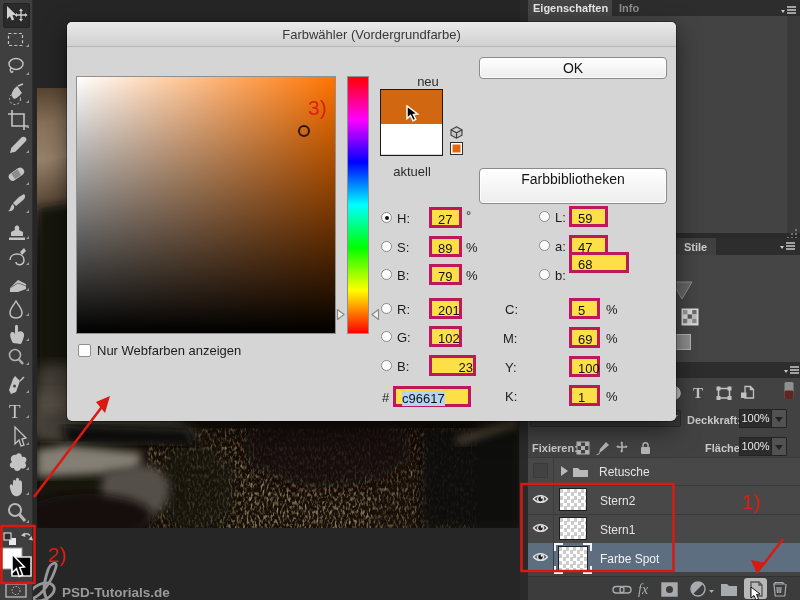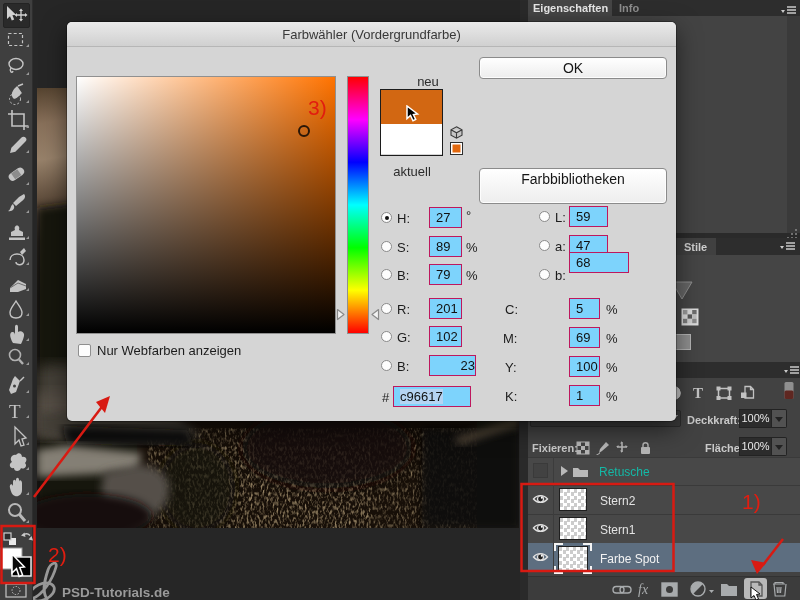--- a/index.html
+++ b/index.html
@@ -283,21 +283,21 @@
   <div class="abs" style="left:0; top:57px; width:272px; height:1px; background:#3a3a3a;"></div>
   <div class="abs" style="left:0; top:86px; width:272px; height:1px; background:#3a3a3a;"></div>
   <div class="abs" style="left:0; top:86px; width:272px; height:29px; background:#5d6e80;"></div>
   <div class="abs" style="left:25px; top:0; width:1px; height:115px; background:#3c3c3c;"></div>
 
   <div class="abs" style="left:5px; top:6px; width:15px; height:15px; background:#424242; border:1px solid #3a3a3a;"></div>
   <div class="abs" style="left:33px; top:9px; width:0; height:0; border-top:5px solid transparent; border-bottom:5px solid transparent; border-left:7px solid #b9b9b9;"></div>
   <svg class="abs" style="left:44px; top:8px;" width="17" height="13">
       <path d="M1,3 h5 l2,2 h8 v7 h-15 z" fill="#b9b9b9"></path>
     </svg>
-  <div class="abs" style="left:71px; top:8px; font-size:12px; color:#14b8a6;">Retusche</div>
+  <div class="abs" style="left:71px; top:8px; font-size:12px; color:#e5e5e5;">Retusche</div>
 
   <div class="abs" style="left:31px; top:31px; width:28px; height:23px; border:1px solid #1f1f1f; background:repeating-conic-gradient(#ffffff 0% 25%, #cccccc 0% 50%); background-size:7px 7px;"></div>
   <div class="abs" style="left:31px; top:60px; width:28px; height:23px; border:1px solid #1f1f1f; background:repeating-conic-gradient(#ffffff 0% 25%, #cccccc 0% 50%); background-size:7px 7px;"></div>
   <div class="abs" style="left:30px; top:89px; width:30px; height:25px; border:1px solid #1f1f1f; background:repeating-conic-gradient(#ffffff 0% 25%, #cccccc 0% 50%); background-size:7px 7px;"></div>
   <svg class="abs" style="left:26px; top:86px;" width="38" height="31">
     <g stroke="#f4f4f4" stroke-width="2" fill="none">
       <path d="M1,8 L1,1 L9,1 M29,1 L37,1 L37,8 M37,23 L37,30 L29,30 M9,30 L1,30 L1,23"></path>
     </g>
   </svg>
   <div class="abs" style="left:72px; top:37px; font-size:12px; color:#e3e3e3;">Stern2</div>
@@ -376,21 +376,21 @@
   <div class="abs" style="left:412px; top:146px; width:188px; height:36px; background:linear-gradient(#ffffff,#ededed); border:1px solid #8b8b8b; border-radius:4px; box-shadow:inset 0 0 0 1px #fdfdfd; text-align:center; font-size:14px; color:#151515; line-height:20px;">Farbbibliotheken</div>
 
   <div class="abs" style="left:11px; top:322px; width:13px; height:13px; background:#fdfdfd; border:1px solid #8f8f8f; border-radius:2px;"></div>
   <div class="abs" style="left:30px; top:321px; font-size:13px; color:#1c1c1c;">Nur Webfarben anzeigen</div>
 </div>
 
 <style>
   .radio { position:absolute; width:11px; height:11px; border-radius:50%; background:#fdfdfd; border:1px solid #8a8a8a; }
   .radio.sel::after { content:""; position:absolute; left:2.5px; top:2.5px; width:4px; height:4px; border-radius:50%; background:#111; }
   .flab { position:absolute; font-size:13px; color:#1c1c1c; }
-  .fbox { position:absolute; height:21px; background:#7dd3fc; border:1px solid #be185d; font-size:13px; color:#111; text-align:left; line-height:19px; padding-left:6px; }
+  .fbox { position:absolute; height:21px; background:#fde047; border:3px solid #be185d; font-size:13px; color:#111; text-align:left; line-height:19px; padding-left:6px; }
 </style>
 <div class="radio sel" style="left:381px; top:212px;"></div>
 <div class="flab" style="left:397px; top:211px;">H:</div>
 <div class="fbox" style="left:429px; top:207px; width:33px;">27</div>
 <div class="flab" style="left:466px; top:208px;">°</div>
 <div class="radio" style="left:381px; top:241px;"></div>
 <div class="flab" style="left:397px; top:240px;">S:</div>
 <div class="fbox" style="left:429px; top:236px; width:33px;">89</div>
 <div class="flab" style="left:466px; top:240px;">%</div>
 <div class="radio" style="left:381px; top:269px;"></div>

